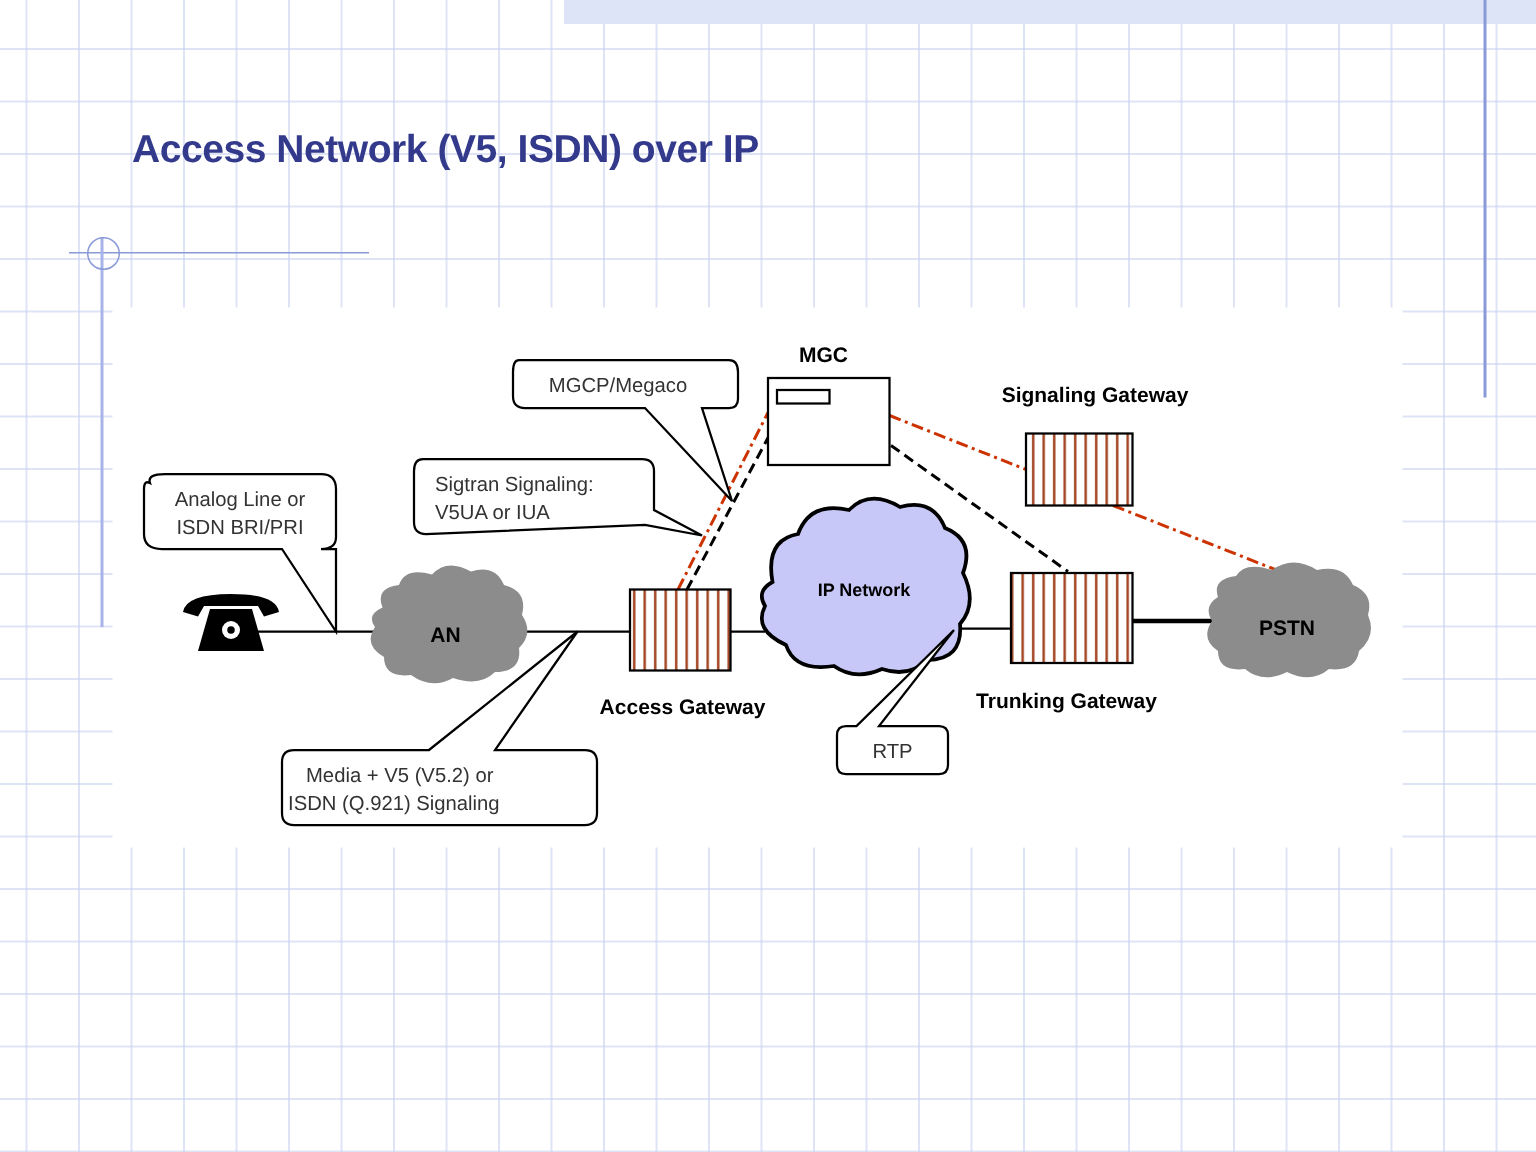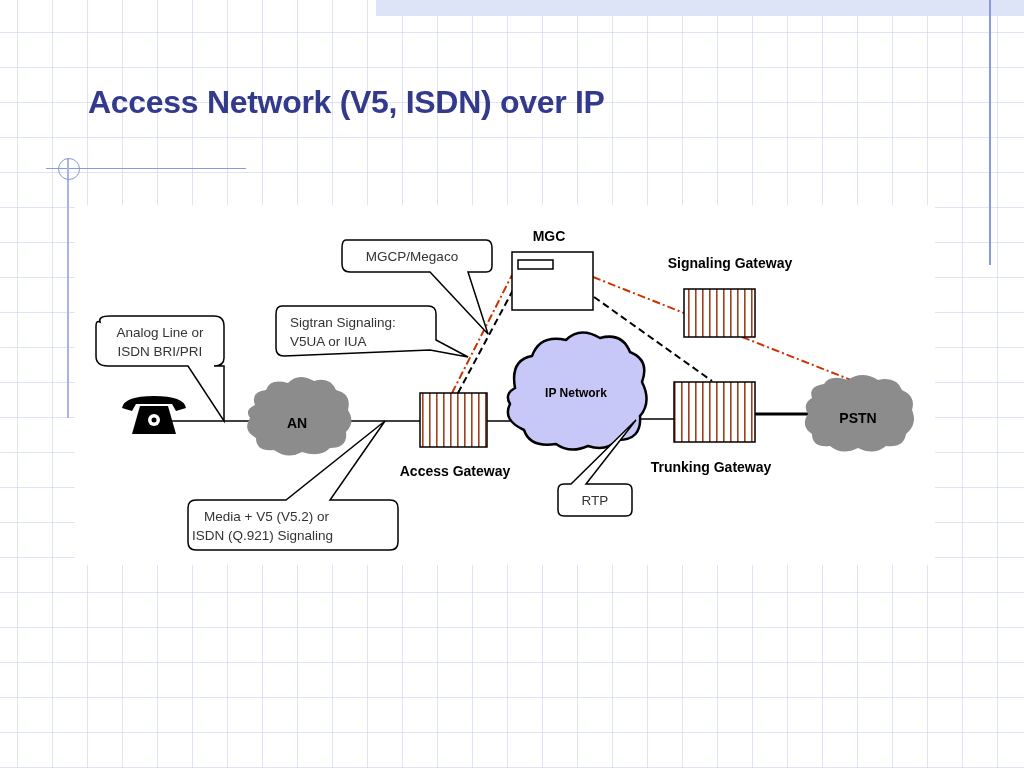--- a/index.html
+++ b/index.html
@@ -7,21 +7,21 @@
   .grid{position:absolute;left:0;top:0;width:1024px;height:768px;
     background-image:
       linear-gradient(to right, rgba(200,210,240,0.6) 1px, transparent 1px),
       linear-gradient(to bottom, rgba(200,210,240,0.6) 1px, transparent 1px);
     background-size:35px 35px;background-position:17px 32px;}
   .topband{position:absolute;left:376px;top:0;width:648px;height:16px;background:#dde4f7;}
   .vline-right{position:absolute;left:989px;top:0;width:2px;height:265px;background:#8a9ad8;}
   .vline-left{position:absolute;left:67px;top:158px;width:2px;height:260px;background:#a8b4e8;}
   .hline-left{position:absolute;left:46px;top:168px;width:200px;height:1px;background:#8a9ad8;}
   .circle-left{position:absolute;left:58px;top:158px;width:20px;height:20px;border:1px solid #8a9ad8;border-radius:50%;}
-  .title{position:absolute;left:88px;top:84px;font-size:32px;font-weight:bold;color:#333a8c;letter-spacing:-0.3px;}
+  .title{position:absolute;left:88px;top:84px;font-size:26px;font-weight:bold;color:#333a8c;letter-spacing:-0.3px;}
   .diagram-bg{position:absolute;left:75px;top:205px;width:860px;height:360px;background:#ffffff;}
   svg{position:absolute;left:0;top:0;}
   .lbl{font-family:"Liberation Sans",sans-serif;}
 </style>
 </head>
 <body>
 
 <div class="grid"></div>
 <div class="topband"></div>
 <div class="vline-right"></div>

